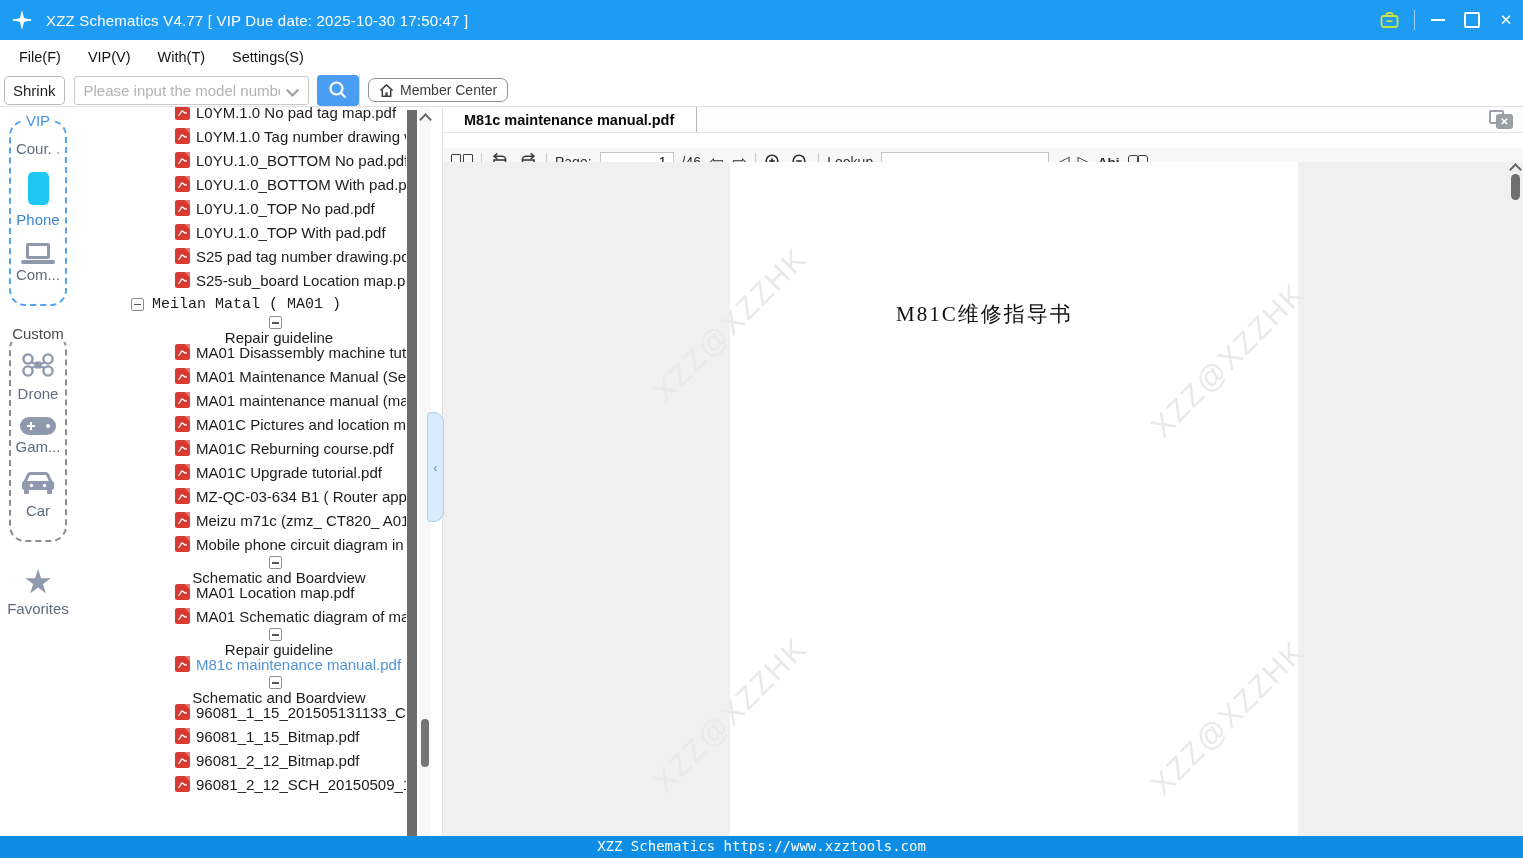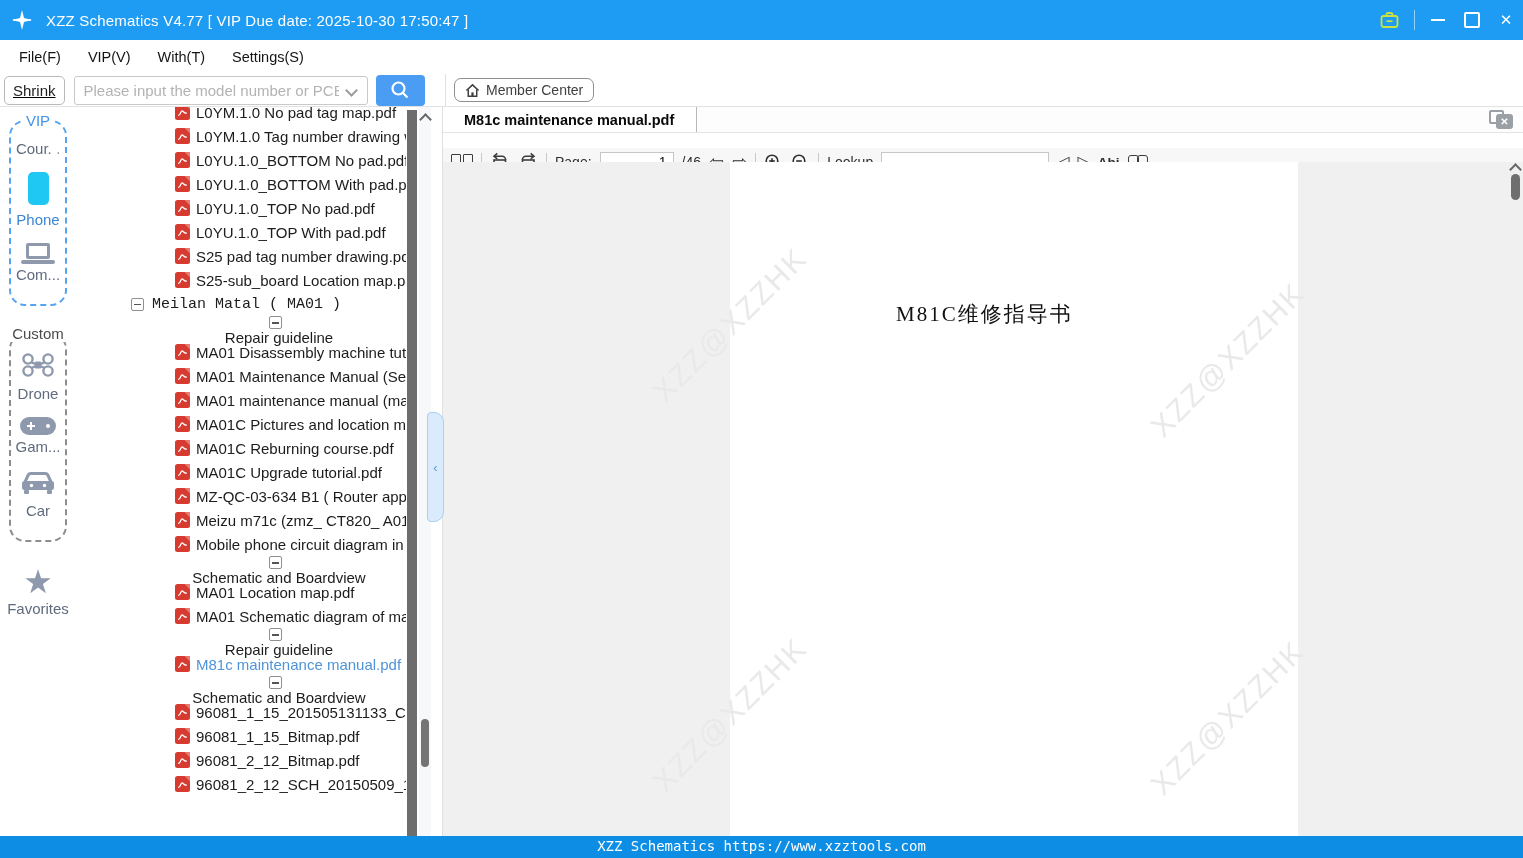--- a/index.html
+++ b/index.html
@@ -18,22 +18,22 @@
   .minbar{width:14px;height:2px;background:#fff;}
   .maxbox{width:12px;height:12px;border:2px solid #fff;border-radius:2px;}
 
   
   .menubar{position:absolute;left:0;top:40px;right:0;height:34px;display:flex;align-items:center;
            gap:27px;padding-left:19px;font-size:14.5px;color:#141414;background:#fff;}
 
   
   .toolrow{position:absolute;left:0;top:74px;right:0;height:33px;display:flex;background:#fff;
            border-bottom:1px solid #e2e2e2;box-sizing:border-box;}
-  .left-tools{width:446px;flex:none;display:flex;align-items:center;padding-left:4px;
-              border-right:1px solid #e0e0e0;box-sizing:border-box;text-decoration:underline;}
+  .left-tools{width:360px;flex:none;display:flex;align-items:center;padding-left:4px;
+              border-right:1px solid #e0e0e0;box-sizing:border-box;}
   .shrink-btn{height:29px;padding:0 8px;border:1px solid #b9b9b9;border-radius:5px;background:#fff;
               font-size:15px;color:#1e1e1e;font-family:inherit;}
   .search-box{position:relative;width:294px;height:29px;border:1px solid #c9c9c9;border-radius:3px;
               margin-left:9px;box-sizing:border-box;background:#fff;}
   .search-input{border:none;outline:none;width:100%;height:100%;padding:0 28px 0 9px;font-size:15px;
                 color:#333;background:transparent;box-sizing:border-box;font-family:inherit;}
   .search-input::placeholder{color:#b3b3b3;}
   .in-chev{position:absolute;right:11px;top:9px;width:7px;height:7px;border-right:2px solid #9a9a9a;
            border-bottom:2px solid #9a9a9a;transform:rotate(45deg);}
   .search-btn{width:49px;height:31px;margin-left:8px;background:#4b9cf3;border:none;border-radius:4px;

